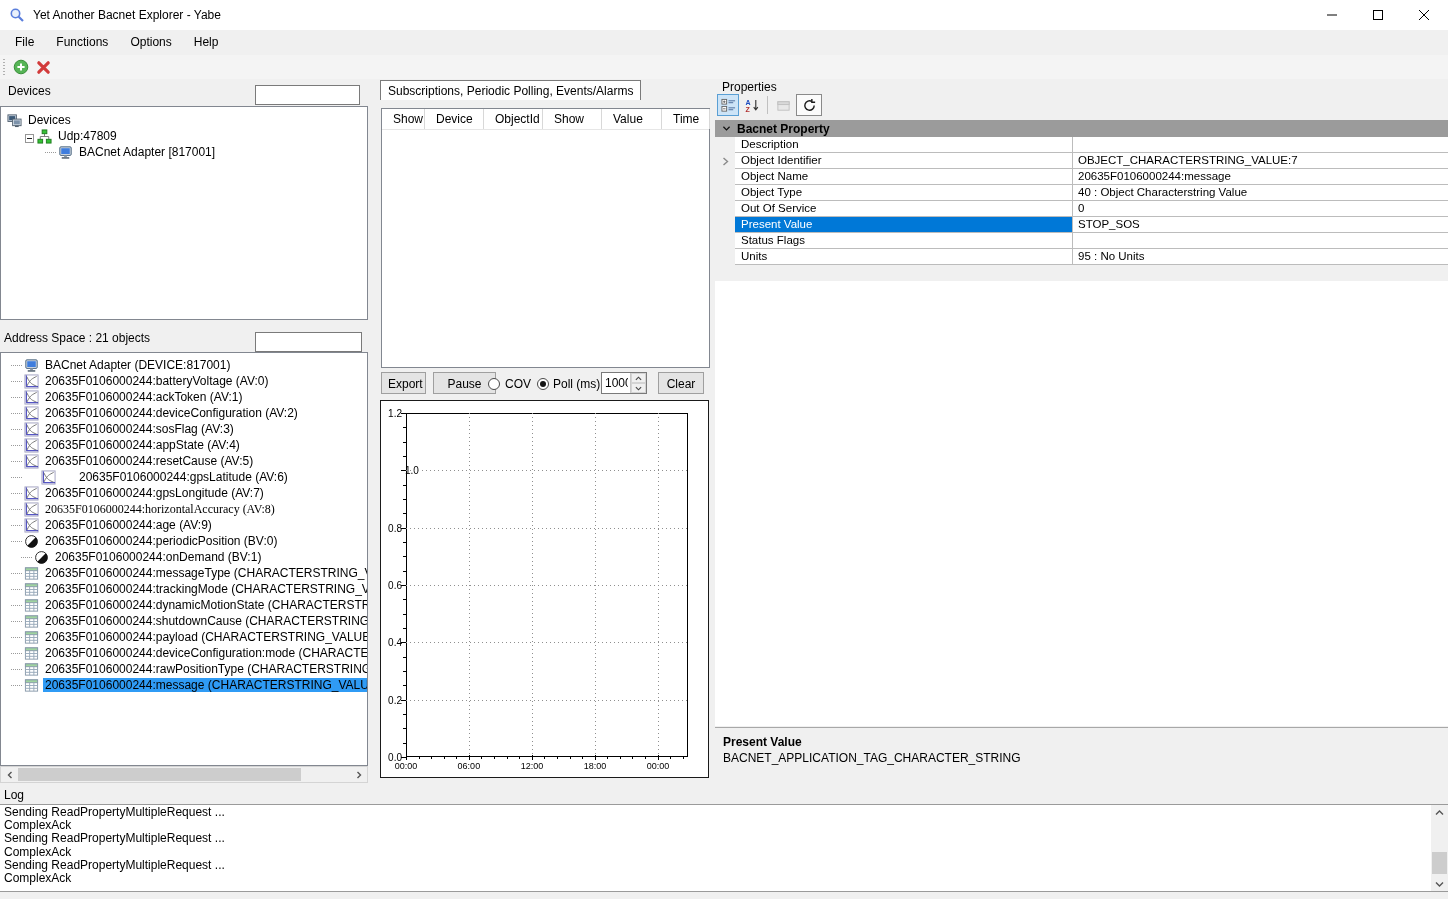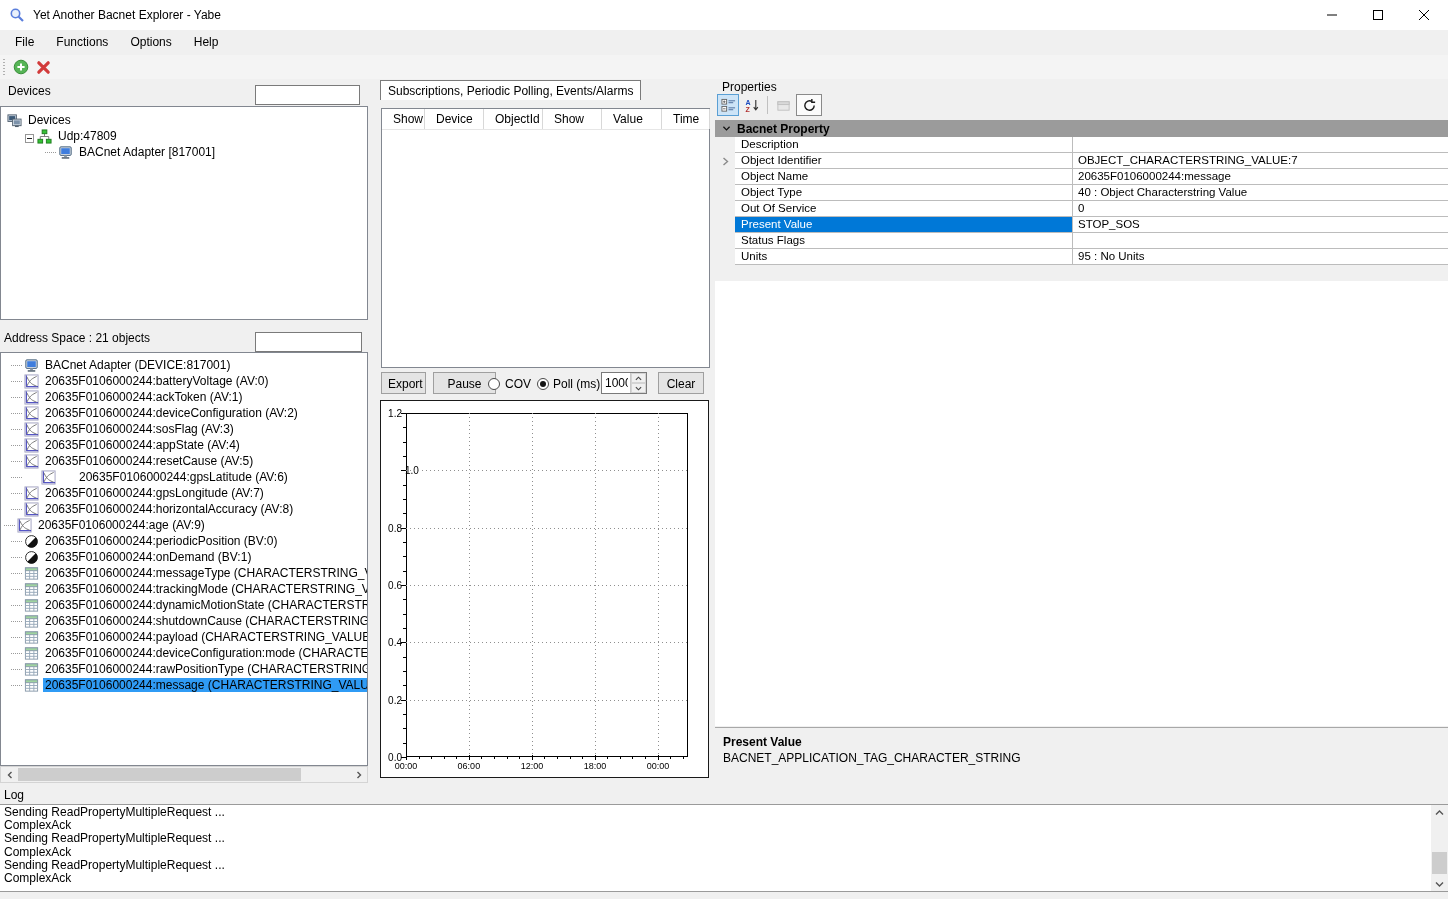--- a/index.html
+++ b/index.html
@@ -297,33 +297,33 @@
         <span class="ticon">
           <svg viewBox="0 0 16 16">
             <rect x="1" y="1" width="14" height="14" fill="#fff" stroke="#a0a0c0"></rect>
             <path d="M2.5 1.5 V13.5 H15" fill="none" stroke="#2828b8"></path>
             <path d="M3 3 C7 11 9 11 13.5 13" fill="none" stroke="#707070"></path>
             <path d="M3 13 C7 5 9 5 13.5 2.5" fill="none" stroke="#707070"></path>
           </svg>
         </span>
         <span class="tlabel">20635F0106000244:gpsLongitude (AV:7)</span>
       </div>
-      <div class="trow" style="padding-left: 10px;">
+      <div class="trow" style="padding-left: 10px; font-family: Liberation Serif, serif;">
         <span class="twig"></span>
         <span class="ticon">
           <svg viewBox="0 0 16 16">
             <rect x="1" y="1" width="14" height="14" fill="#fff" stroke="#a0a0c0"></rect>
             <path d="M2.5 1.5 V13.5 H15" fill="none" stroke="#2828b8"></path>
             <path d="M3 3 C7 11 9 11 13.5 13" fill="none" stroke="#707070"></path>
             <path d="M3 13 C7 5 9 5 13.5 2.5" fill="none" stroke="#707070"></path>
           </svg>
         </span>
         <span class="tlabel">20635F0106000244:horizontalAccuracy (AV:8)</span>
       </div>
-      <div class="trow" style="padding-left: 3px;">
+      <div class="trow" style="padding-left: 10px;">
         <span class="twig"></span>
         <span class="ticon">
           <svg viewBox="0 0 16 16">
             <rect x="1" y="1" width="14" height="14" fill="#fff" stroke="#a0a0c0"></rect>
             <path d="M2.5 1.5 V13.5 H15" fill="none" stroke="#2828b8"></path>
             <path d="M3 3 C7 11 9 11 13.5 13" fill="none" stroke="#707070"></path>
             <path d="M3 13 C7 5 9 5 13.5 2.5" fill="none" stroke="#707070"></path>
           </svg>
         </span>
         <span class="tlabel">20635F0106000244:age (AV:9)</span>
@@ -331,21 +331,21 @@
       <div class="trow" style="padding-left: 10px;">
         <span class="twig"></span>
         <span class="ticon">
           <svg viewBox="0 0 16 16">
             <circle cx="8" cy="8" r="6.3" fill="#fff" stroke="#222"></circle>
             <path d="M3.5 12.5 A6.3 6.3 0 0 0 12.5 3.5 Z" fill="#111"></path>
           </svg>
         </span>
         <span class="tlabel">20635F0106000244:periodicPosition (BV:0)</span>
       </div>
-      <div class="trow" style="padding-left: 10px;">
+      <div class="trow" style="padding-left: 20px;">
         <span class="twig"></span>
         <span class="ticon">
           <svg viewBox="0 0 16 16">
             <circle cx="8" cy="8" r="6.3" fill="#fff" stroke="#222"></circle>
             <path d="M3.5 12.5 A6.3 6.3 0 0 0 12.5 3.5 Z" fill="#111"></path>
           </svg>
         </span>
         <span class="tlabel">20635F0106000244:onDemand (BV:1)</span>
       </div>
       <div class="trow" style="padding-left: 10px;">

